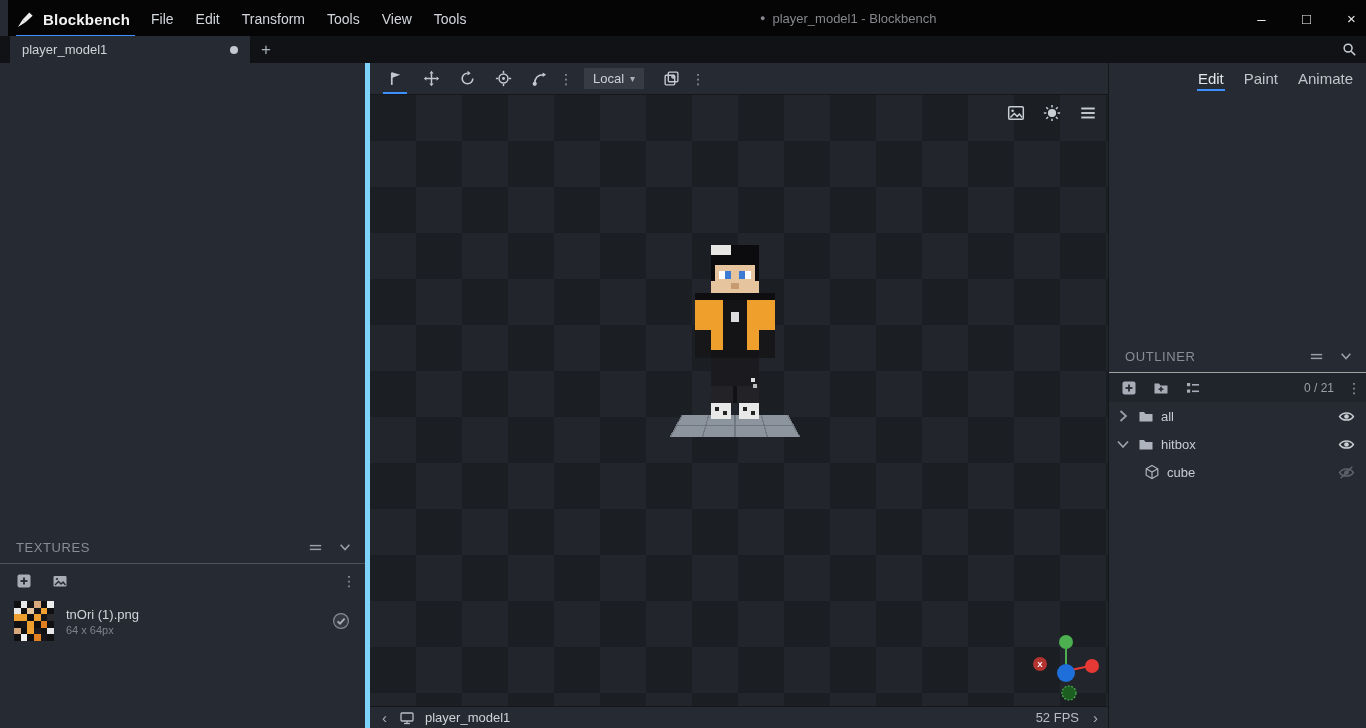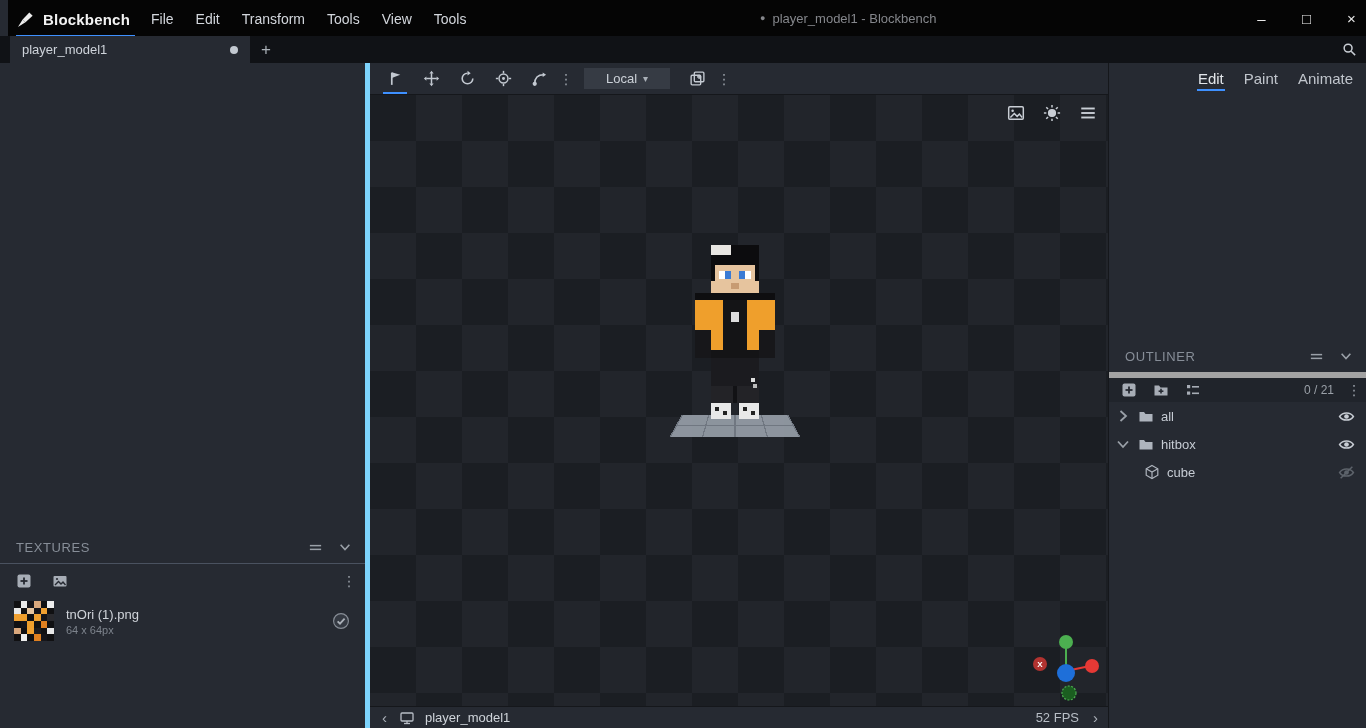--- a/index.html
+++ b/index.html
@@ -38,21 +38,21 @@
   .content { position:absolute; left:0; top:63px; width:1366px; height:665px; display:flex; }
   .left-panel  { width:370px; height:100%; background:#262a32; border-right:5px solid #7dd3fc; display:flex; flex-direction:column; }
   .center-col  { width:738px; height:100%; display:flex; flex-direction:column; }
   .right-panel { width:258px; height:100%; background:#262a32; border-left:1px solid #15171b; display:flex; flex-direction:column; }
 
   
   .main-toolbar { height:31px; background:#262a32; display:flex; align-items:center; padding-left:8px; gap:2px; }
   .tool-btn { width:34px; height:31px; display:flex; align-items:center; justify-content:center; position:relative; color:#c3c9d1; }
   .tool-btn.active::after { content:""; position:absolute; left:5px; bottom:0; width:24px; height:2px; background:#3e90ff; }
   .kebab { width:16px; height:31px; display:flex; align-items:center; justify-content:center; color:#9aa0a8; font-size:14px; }
-  .space-dropdown { margin:0 8px; background:#363b44; border-radius:0; padding:3px 22px; display:flex; align-items:center; gap:6px; color:#ccd1d8; font-size:13px; }
+  .space-dropdown { margin:0 8px; background:#363b44; border-radius:0; padding:3px 9px; display:flex; align-items:center; gap:6px; color:#ccd1d8; font-size:13px; }
   .space-dropdown .caret { font-size:10px; color:#aab0b8; }
 
   
   .viewport {
     position:relative; height:613px; border-top:1px solid #15171b; border-bottom:1px solid #15171b;
     background: repeating-conic-gradient(#22252b 0% 25%, #1b1e23 0% 50%);
     background-size: 92px 92px;
   }
   .viewport-overlay { position:absolute; top:8px; right:10px; display:flex; gap:16px; }
   .overlay-btn { width:20px; height:20px; display:flex; align-items:center; justify-content:center; }
@@ -71,21 +71,21 @@
   .panel-header .spacer { flex:1; }
   .panel-icons { display:flex; gap:10px; align-items:center; }
   .icon-btn { width:20px; height:20px; display:flex; align-items:center; justify-content:center; }
 
   
   .right-spacer { height:246px; }
   .mode-tabs { height:31px; display:flex; align-items:center; justify-content:flex-end; gap:18px; padding-right:12px; font-size:15px; }
   .mode-tab { color:#c0c5cc; position:relative; padding:4px 1px; }
   .mode-tab.active { color:#e2e6ea; }
   .mode-tab.active::after { content:""; position:absolute; left:0; right:0; bottom:0; height:2px; background:#3e90ff; }
-  .outliner-toolbar { height:30px; background:#20242b; border-top:6px solid #a3a3a3; display:flex; align-items:center; gap:12px; padding:0 4px 0 10px; }
+  .outliner-toolbar { height:30px; background:#20242b; border-top:1px solid #a3a3a3; display:flex; align-items:center; gap:12px; padding:0 4px 0 10px; }
   .outliner-count { margin-left:auto; color:#9aa0a8; font-size:12px; }
   .outliner-row { height:28px; display:flex; align-items:center; gap:7px; padding:0 10px 0 6px; color:#c6ccd4; }
   .outliner-row .row-label { font-size:13px; }
   .outliner-row .row-end { margin-left:auto; }
   .indent { width:22px; flex:none; }
   .chev { width:16px; height:16px; flex:none; }
 
   
   .left-spacer { flex:1; }
   .left-bottom { height:83px; }

